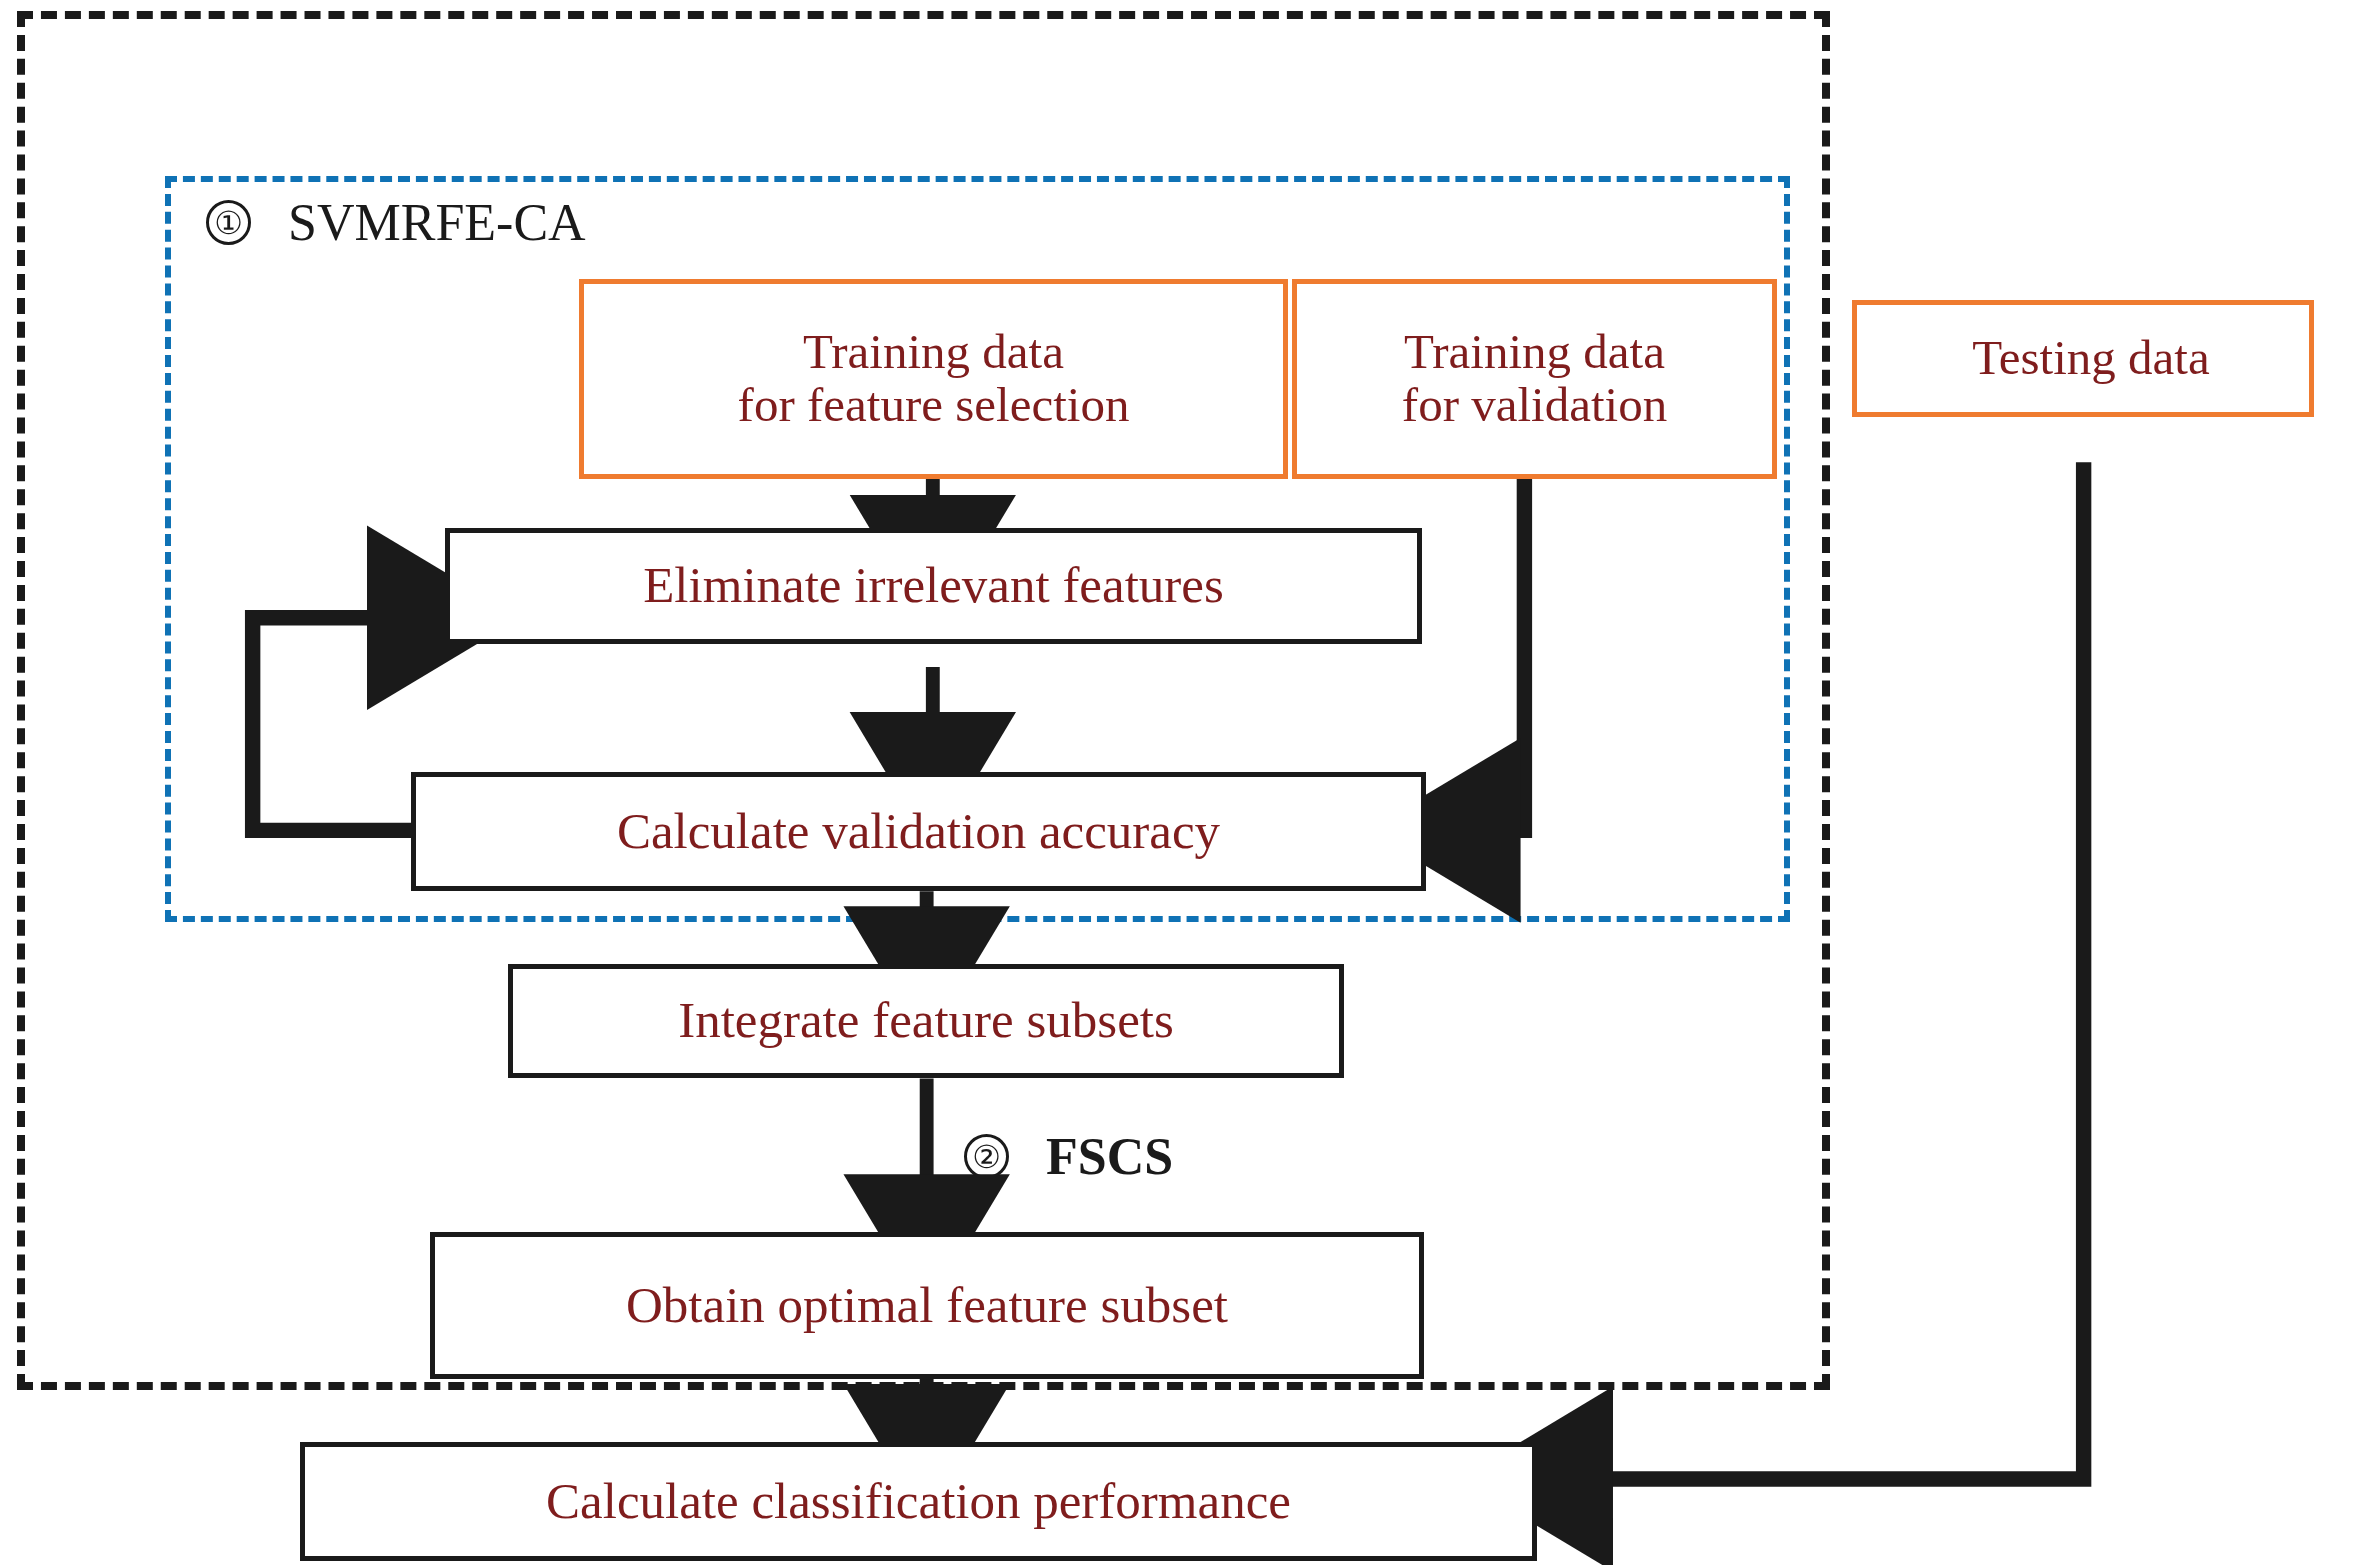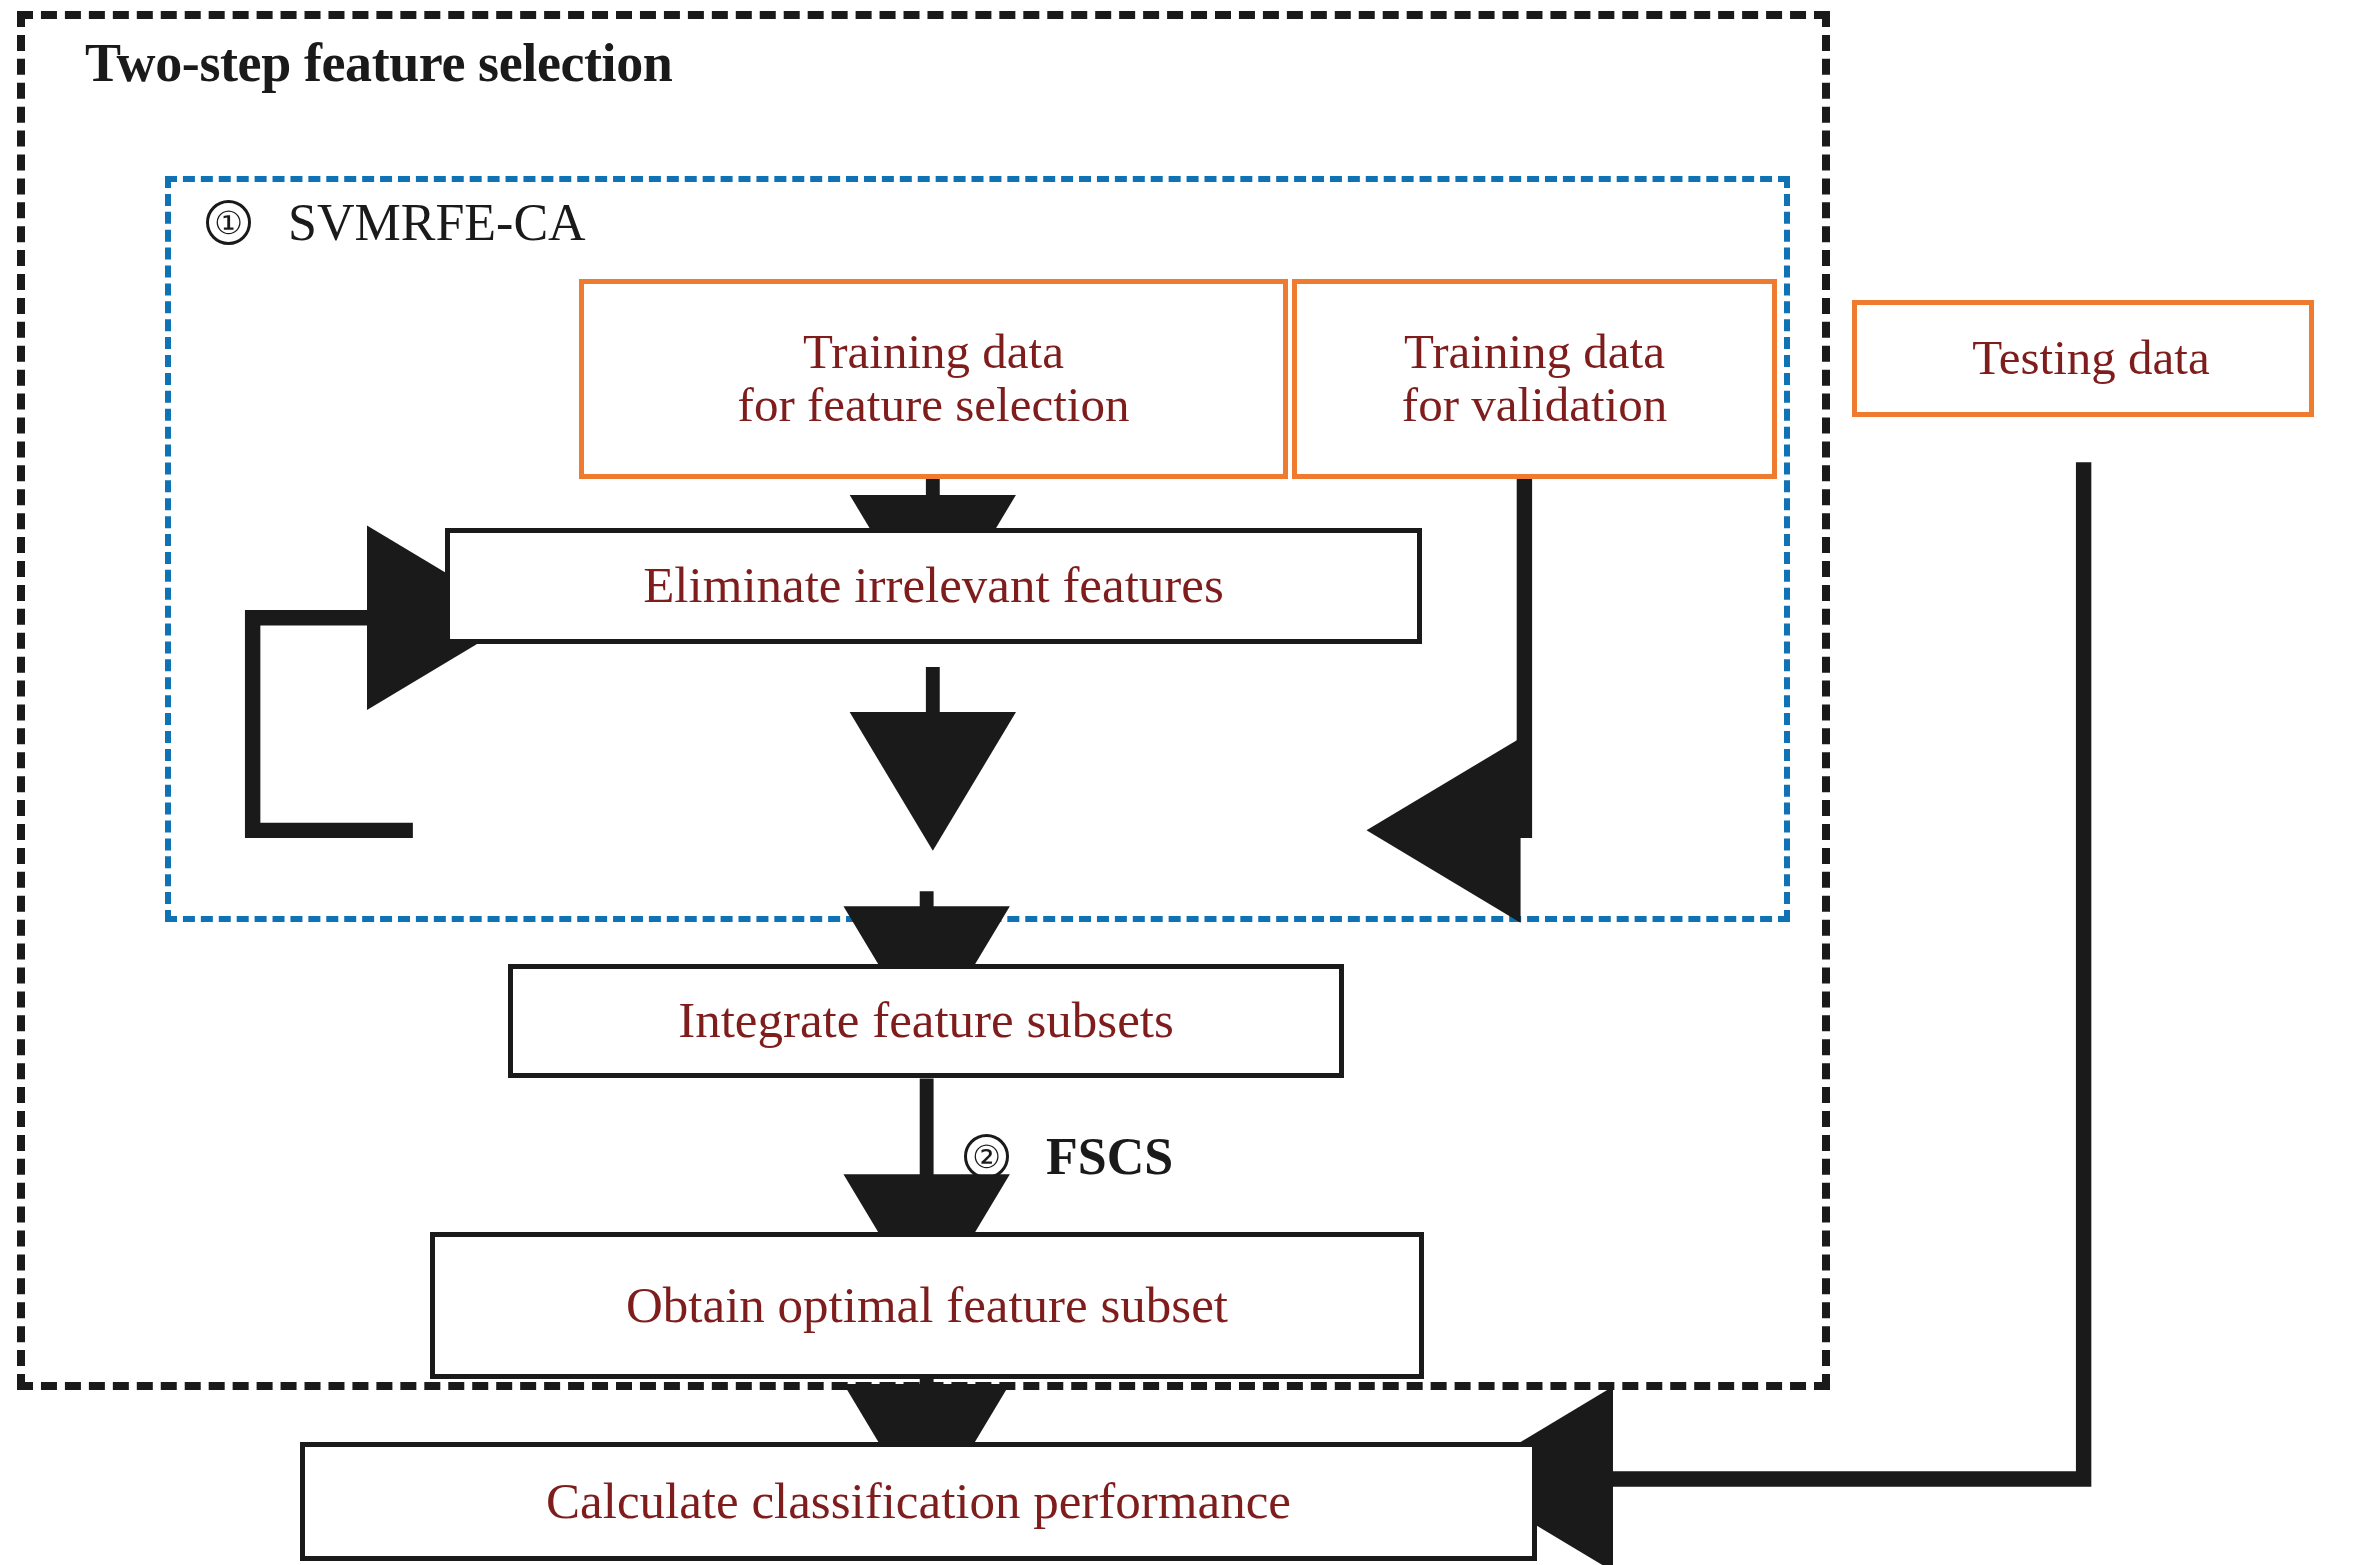--- a/index.html
+++ b/index.html
@@ -88,21 +88,20 @@
   .step-label .stxt { font-weight: bold; letter-spacing: 0px; margin-left: 20px; }
   .step-label.regular .stxt { font-weight: normal; }
 </style>
 </head>
 <body>
 
 <div id="canvas">
 
   <div class="group-dash-black" style="left:17px; top:10.8px; width:1813px; height:1379px;"></div>
 
-  <div class="plain-label" id="title" style="left:85px; top:32px;">Two-step feature selection</div>
 
   <div class="group-dash-blue" style="left:165px; top:176px; width:1625px; height:746px;"></div>
 
   <div class="plain-label step-label regular" style="left:206px; top:193px;">
     <span class="circ">①</span>
     <span class="stxt">SVMRFE-CA</span>
   </div>
 
   <svg id="wires" viewBox="0 0 3056 2033">
     <defs>
@@ -149,20 +148,23 @@
   </div>
 
   <div class="node orange" style="left:1852px; top:300px; width:462px; height:117px; font-size:49px;padding-left:16px;">
     <span class="txt">Testing data</span>
   </div>
 
   <div class="node black" style="left:445px; top:528px; width:977px; height:116px; font-size:51px;">
     <span class="txt">Eliminate irrelevant features</span>
   </div>
 
+  <div class="node black" style="left:411px; top:772px; width:1015px; height:119px; font-size:51px;">
+    <span class="txt">Calculate validation accuracy</span>
+  </div>
 
   <div class="node black" style="left:508px; top:964px; width:836px; height:114px; font-size:51px;">
     <span class="txt">Integrate feature subsets</span>
   </div>
 
   <div class="node black" style="left:430px; top:1232px; width:994px; height:147px; font-size:51px;">
     <span class="txt">Obtain optimal feature subset</span>
   </div>
 
   <div class="node black" style="left:300px; top:1442px; width:1237px; height:119px; font-size:51px;">

